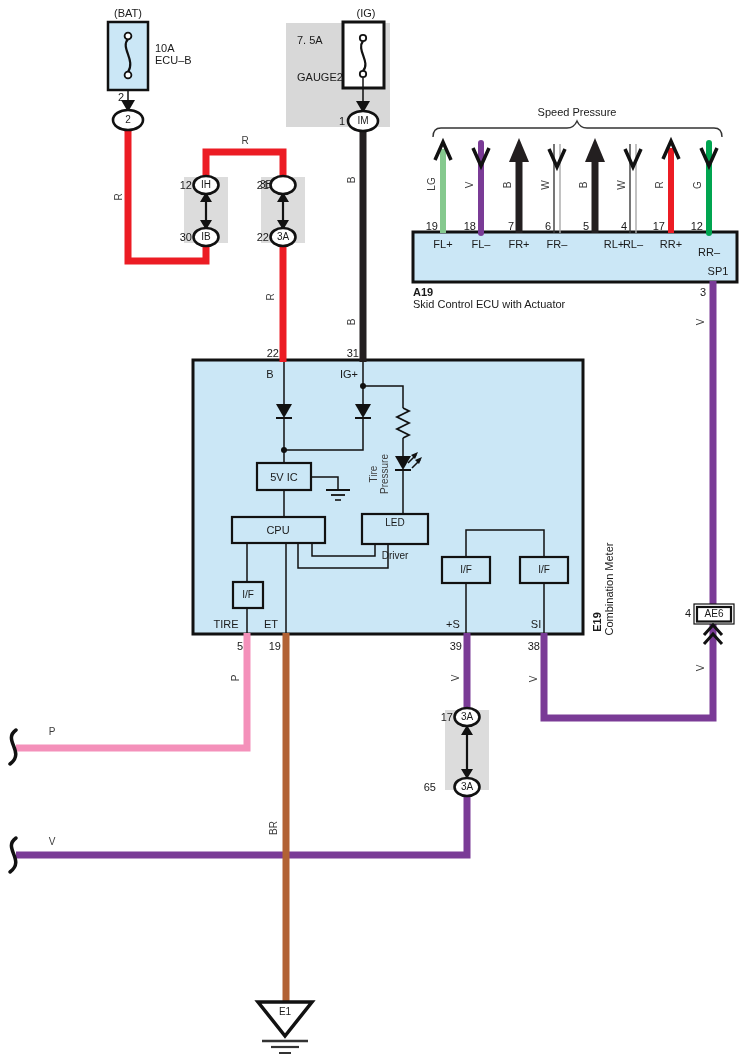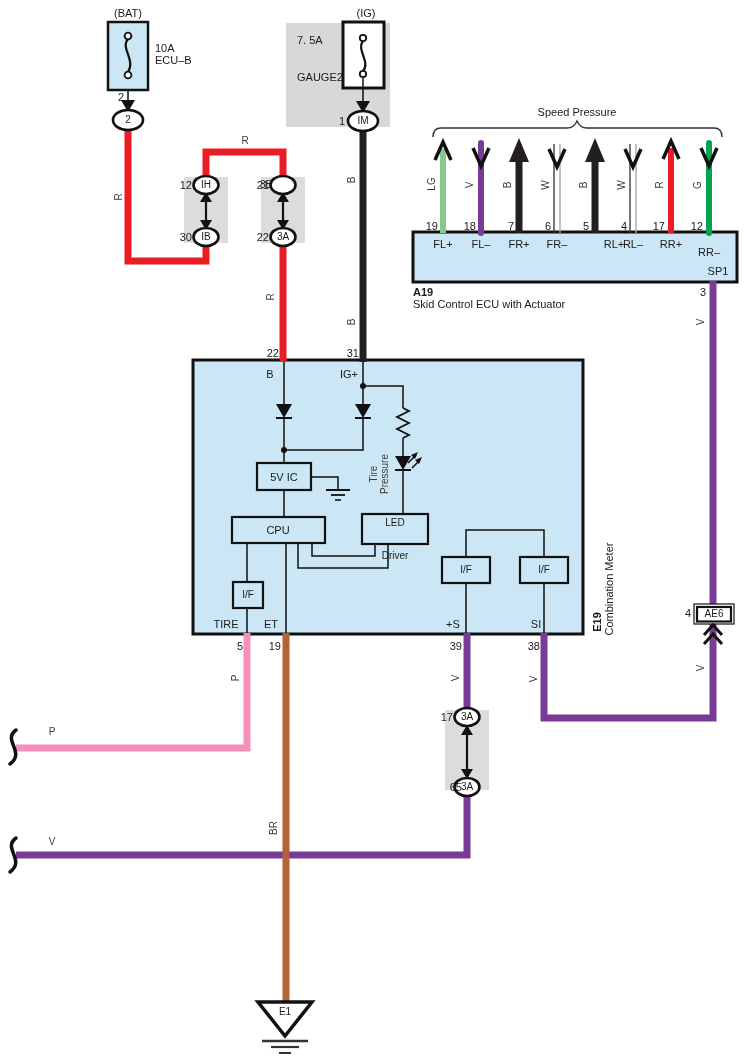--- a/index.html
+++ b/index.html
@@ -287,21 +287,21 @@
 <div class="t ta-r" style="left:540px;top:646px">38</div>
 <div class="t b rot" style="left:597px;top:622px">E19</div>
 <div class="t rot" style="left:609px;top:589px">Combination Meter</div>
 
 <div class="t sm rot" style="left:236px;top:678px">P</div>
 <div class="t sm rot" style="left:456px;top:678px">V</div>
 <div class="t sm rot" style="left:534px;top:679px">V</div>
 
 <div class="t ta-r" style="left:453px;top:717px">17</div>
 <div class="t f10" style="left:467px;top:717px">3A</div>
-<div class="t ta-r" style="left:462px;top:787px">65</div>
+<div class="t ta-r" style="left:436px;top:787px">65</div>
 <div class="t f10" style="left:467px;top:787px">3A</div>
 
 <div class="t sm" style="left:52px;top:732px">P</div>
 <div class="t sm" style="left:52px;top:842px">V</div>
 <div class="t sm rot" style="left:274px;top:828px">BR</div>
 
 <div class="t f10" style="left:285px;top:1012px">E1</div>
 
 </div>
 

